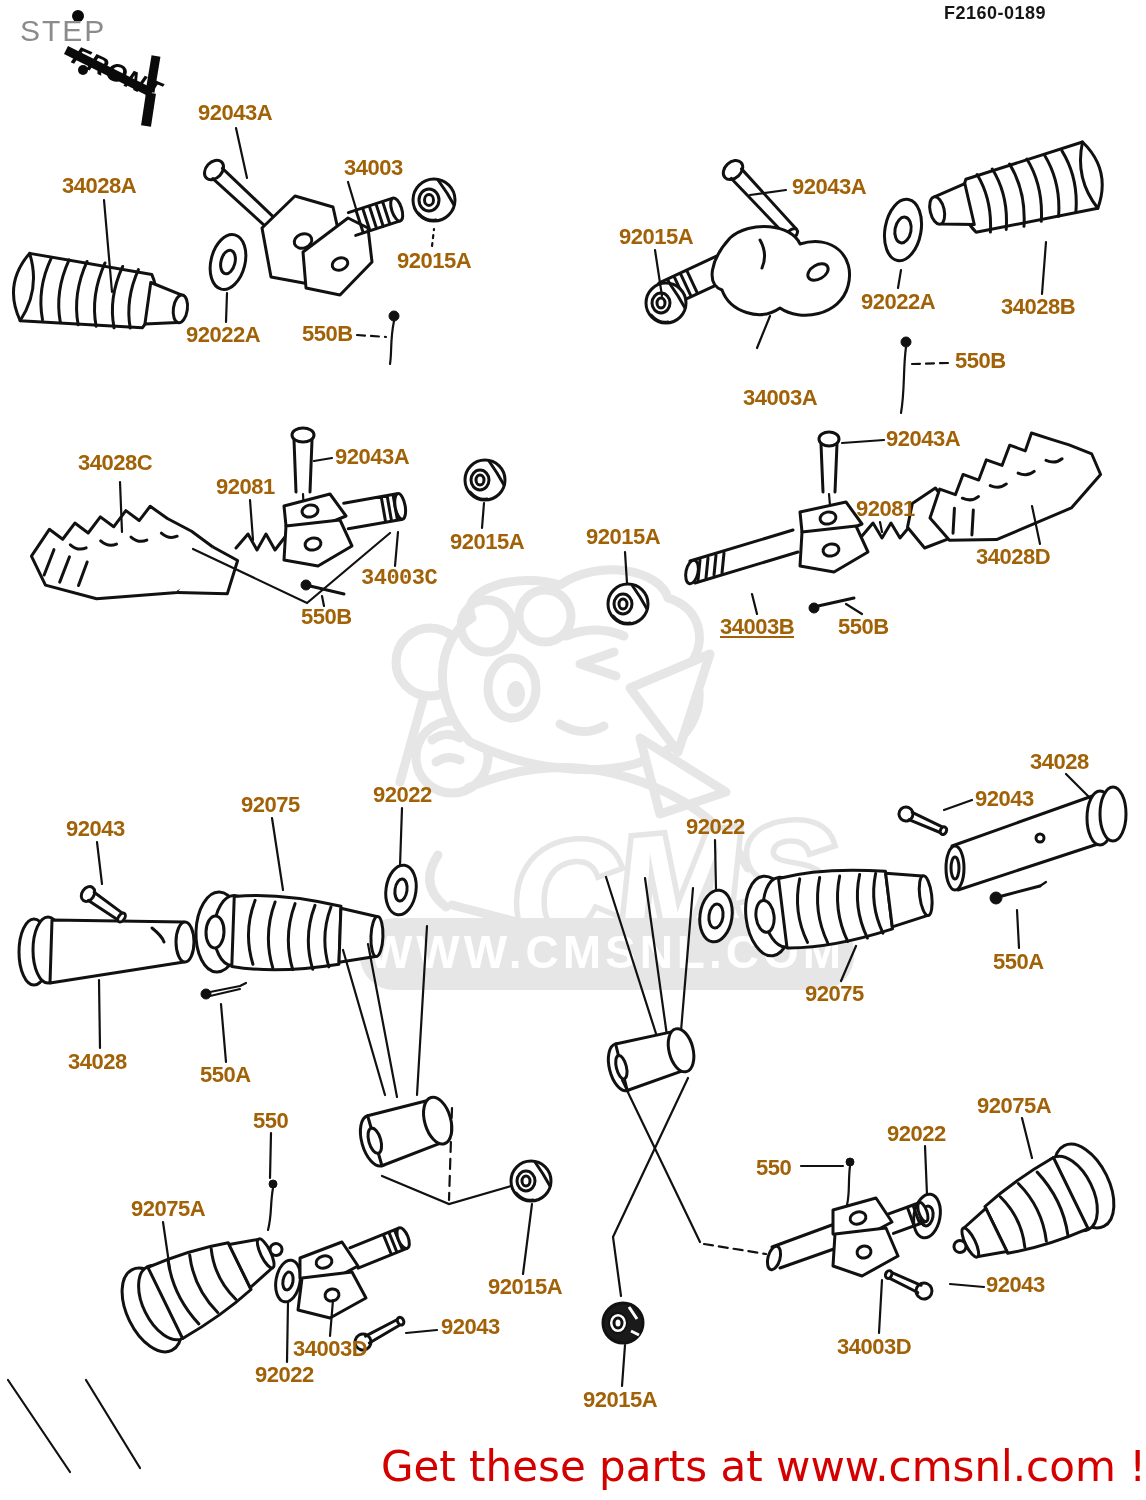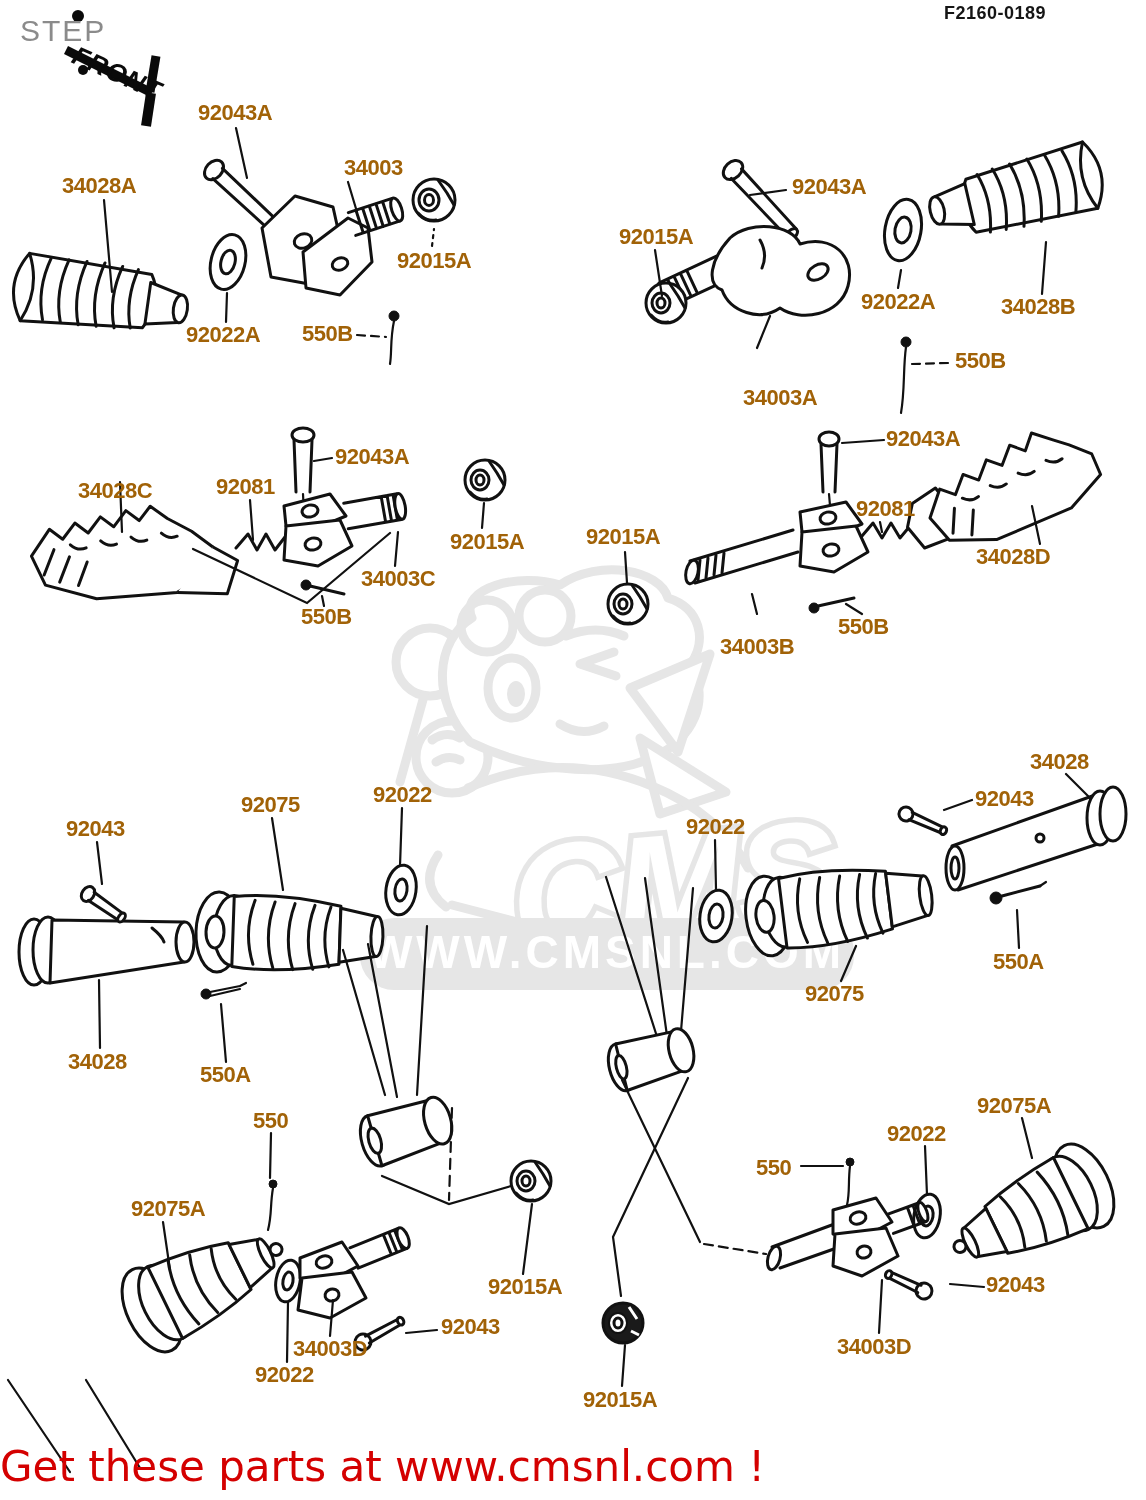--- a/index.html
+++ b/index.html
@@ -7,21 +7,21 @@
           font-family:"Liberation Sans",sans-serif;}
   .artwork{position:absolute;left:0;top:0;}
   .plabel{position:absolute;font:bold 22px "Liberation Sans",sans-serif;letter-spacing:-0.5px;
           color:#a16207;white-space:nowrap;line-height:1;}
   .step-title{position:absolute;left:20px;top:14px;font:30px "Liberation Sans",sans-serif;
           color:var(--step-gray,#8b8b8b);letter-spacing:2px;}
   .drawing-number{position:absolute;left:944px;top:3px;font:bold 18px "Liberation Sans",sans-serif;
           color:#151515;letter-spacing:0.5px;}
   .front-sign{position:absolute;left:80px;top:40px;font:italic bold 26px "Liberation Sans",sans-serif;
           color:#0a0a0a;transform:rotate(24deg);transform-origin:left top;letter-spacing:1px;}
-  .footer{position:absolute;left:0;top:1442px;width:100%;text-align:left;
+  .footer{position:absolute;left:0;top:1442px;width:100%;text-align:right;
           font:42px "DejaVu Sans",sans-serif;color:var(--footer-red,#d40000);}
   
   .ln{fill:none;stroke:#111;stroke-width:3;stroke-linecap:round;stroke-linejoin:round;}
   .fw{fill:#fff;stroke:#111;stroke-width:3;stroke-linejoin:round;}
   .blk{fill:#111;stroke:#111;stroke-width:1;}
   .thin{fill:none;stroke:#111;stroke-width:2.2;stroke-linecap:round;}
   .wm{fill:none;stroke:var(--wm-gray,#e6e6e6);stroke-width:9;stroke-linecap:round;stroke-linejoin:round;}
   .wmf{fill:#fff;stroke:var(--wm-gray,#e6e6e6);stroke-width:9;stroke-linejoin:round;}
   .wm-cms{font:italic bold 150px "Liberation Sans",sans-serif;fill:#fff;stroke:var(--wm-gray,#e2e2e2);
           stroke-width:11px;paint-order:stroke;letter-spacing:-4px;}
@@ -474,31 +474,31 @@
       <div class="plabel" style="left: 316px; top: 157px; margin-left: 28px;">34003</div>
       <div class="plabel" style="left: 397px; top: 250px;">92015A</div>
       <div class="plabel" style="left: 186px; top: 324px;">92022A</div>
       <div class="plabel" style="left: 302px; top: 323px;">550B</div>
       <div class="plabel" style="left: 792px; top: 176px;">92043A</div>
       <div class="plabel" style="left: 619px; top: 226px;">92015A</div>
       <div class="plabel" style="left: 861px; top: 291px;">92022A</div>
       <div class="plabel" style="left: 1001px; top: 296px;">34028B</div>
       <div class="plabel" style="left: 743px; top: 351px; margin-top: 36px;">34003A</div>
       <div class="plabel" style="left: 955px; top: 350px;">550B</div>
-      <div class="plabel" style="left: 78px; top: 480px;">34028C</div>
+      <div class="plabel" style="left: 78px; top: 452px;">34028C</div>
       <div class="plabel" style="left: 216px; top: 476px;">92081</div>
       <div class="plabel" style="left: 335px; top: 446px;">92043A</div>
       <div class="plabel" style="left: 450px; top: 531px;">92015A</div>
       <div class="plabel" style="left: 586px; top: 526px;">92015A</div>
-      <div class="plabel" style="left: 361px; top: 568px;">34003C</div>
+      <div class="plabel" style="left: 361px; top: 568px; font-family: Liberation Mono, monospace;">34003C</div>
       <div class="plabel" style="left: 301px; top: 606px;">550B</div>
       <div class="plabel" style="left: 886px; top: 428px;">92043A</div>
       <div class="plabel" style="left: 856px; top: 498px;">92081</div>
       <div class="plabel" style="left: 976px; top: 546px;">34028D</div>
-      <div class="plabel" style="left: 720px; top: 636px;">34003B</div>
+      <div class="plabel" style="left: 720px; top: 616px; text-decoration: underline;">34003B</div>
       <div class="plabel" style="left: 838px; top: 616px;">550B</div>
       <div class="plabel" style="left: 66px; top: 818px;">92043</div>
       <div class="plabel" style="left: 241px; top: 794px;">92075</div>
       <div class="plabel" style="left: 373px; top: 784px;">92022</div>
       <div class="plabel" style="left: 68px; top: 1051px;">34028</div>
       <div class="plabel" style="left: 200px; top: 1064px;">550A</div>
       <div class="plabel" style="left: 253px; top: 1110px;">550</div>
       <div class="plabel" style="left: 686px; top: 816px;">92022</div>
       <div class="plabel" style="left: 975px; top: 788px;">92043</div>
       <div class="plabel" style="left: 1030px; top: 751px;">34028</div>

